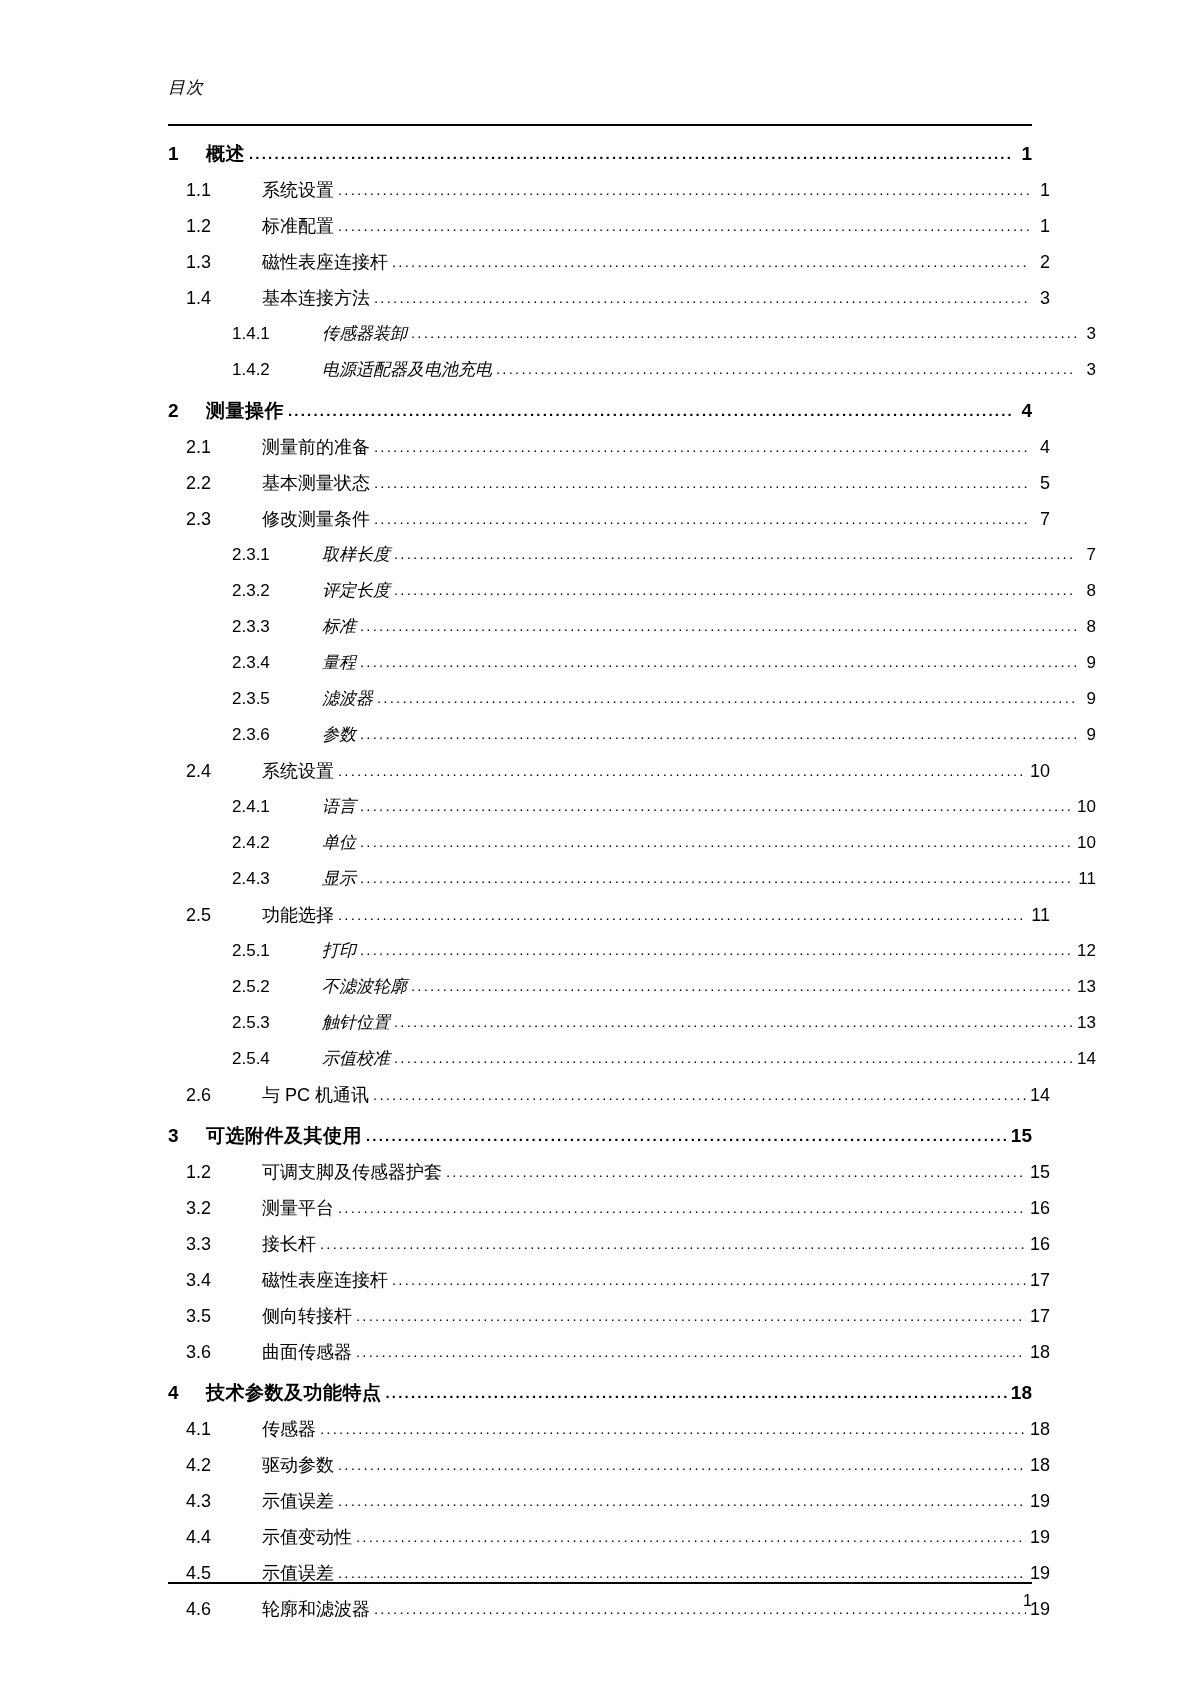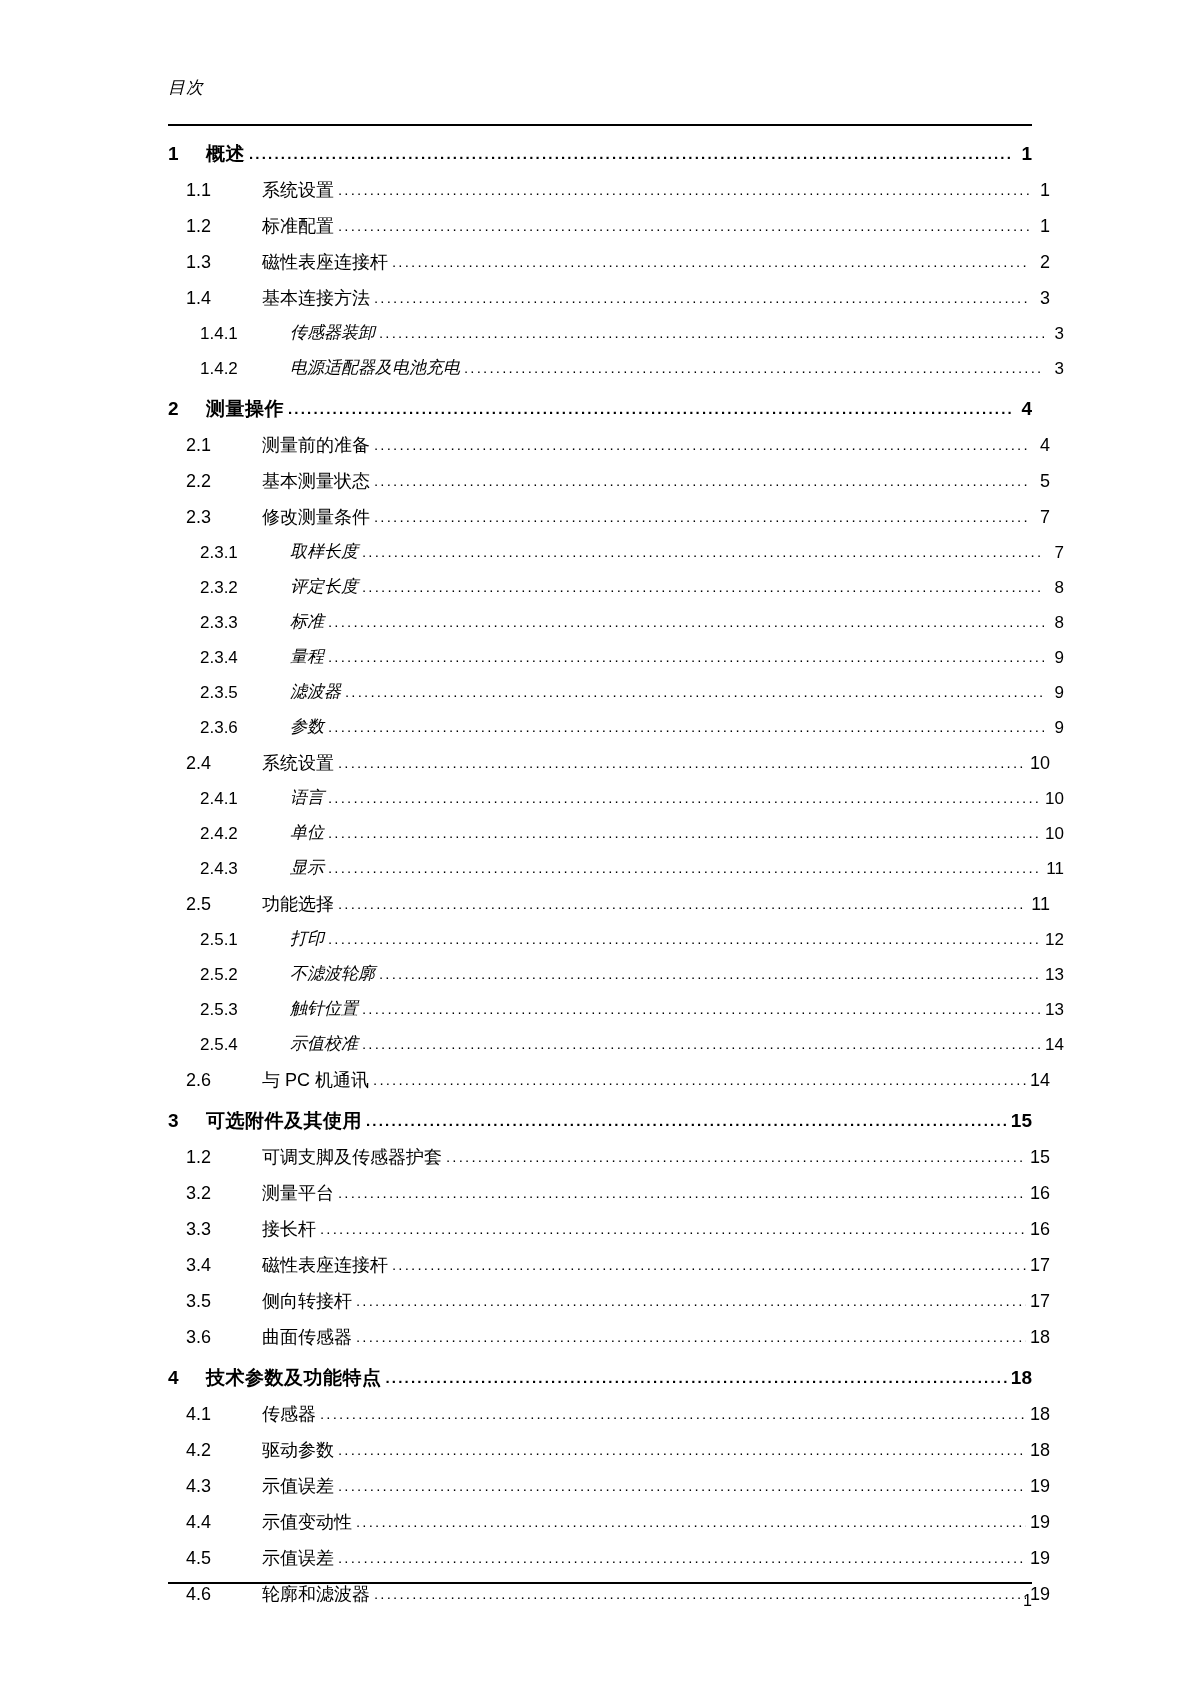--- a/index.html
+++ b/index.html
@@ -110,23 +110,22 @@
   .lvl2 {
     font-size: 18px;
     margin-left: 18px;
     margin-bottom: 18px;
   }
   .lvl2 .num { width: 76px; }
 
   
   .lvl3 {
     font-size: 17px;
-    margin-left: 32px;
+    margin-left: 64px;
     margin-bottom: 18px;
-    align-items: center;
   }
   .lvl3 .num { width: 90px; }
   .lvl3 .label { font-style: italic; font-family: Liberation Mono, monospace; }
 
   .gap-top-lg { margin-top: 22px; }
 </style>
 </head>
 <body>
 
 <div class="page">

